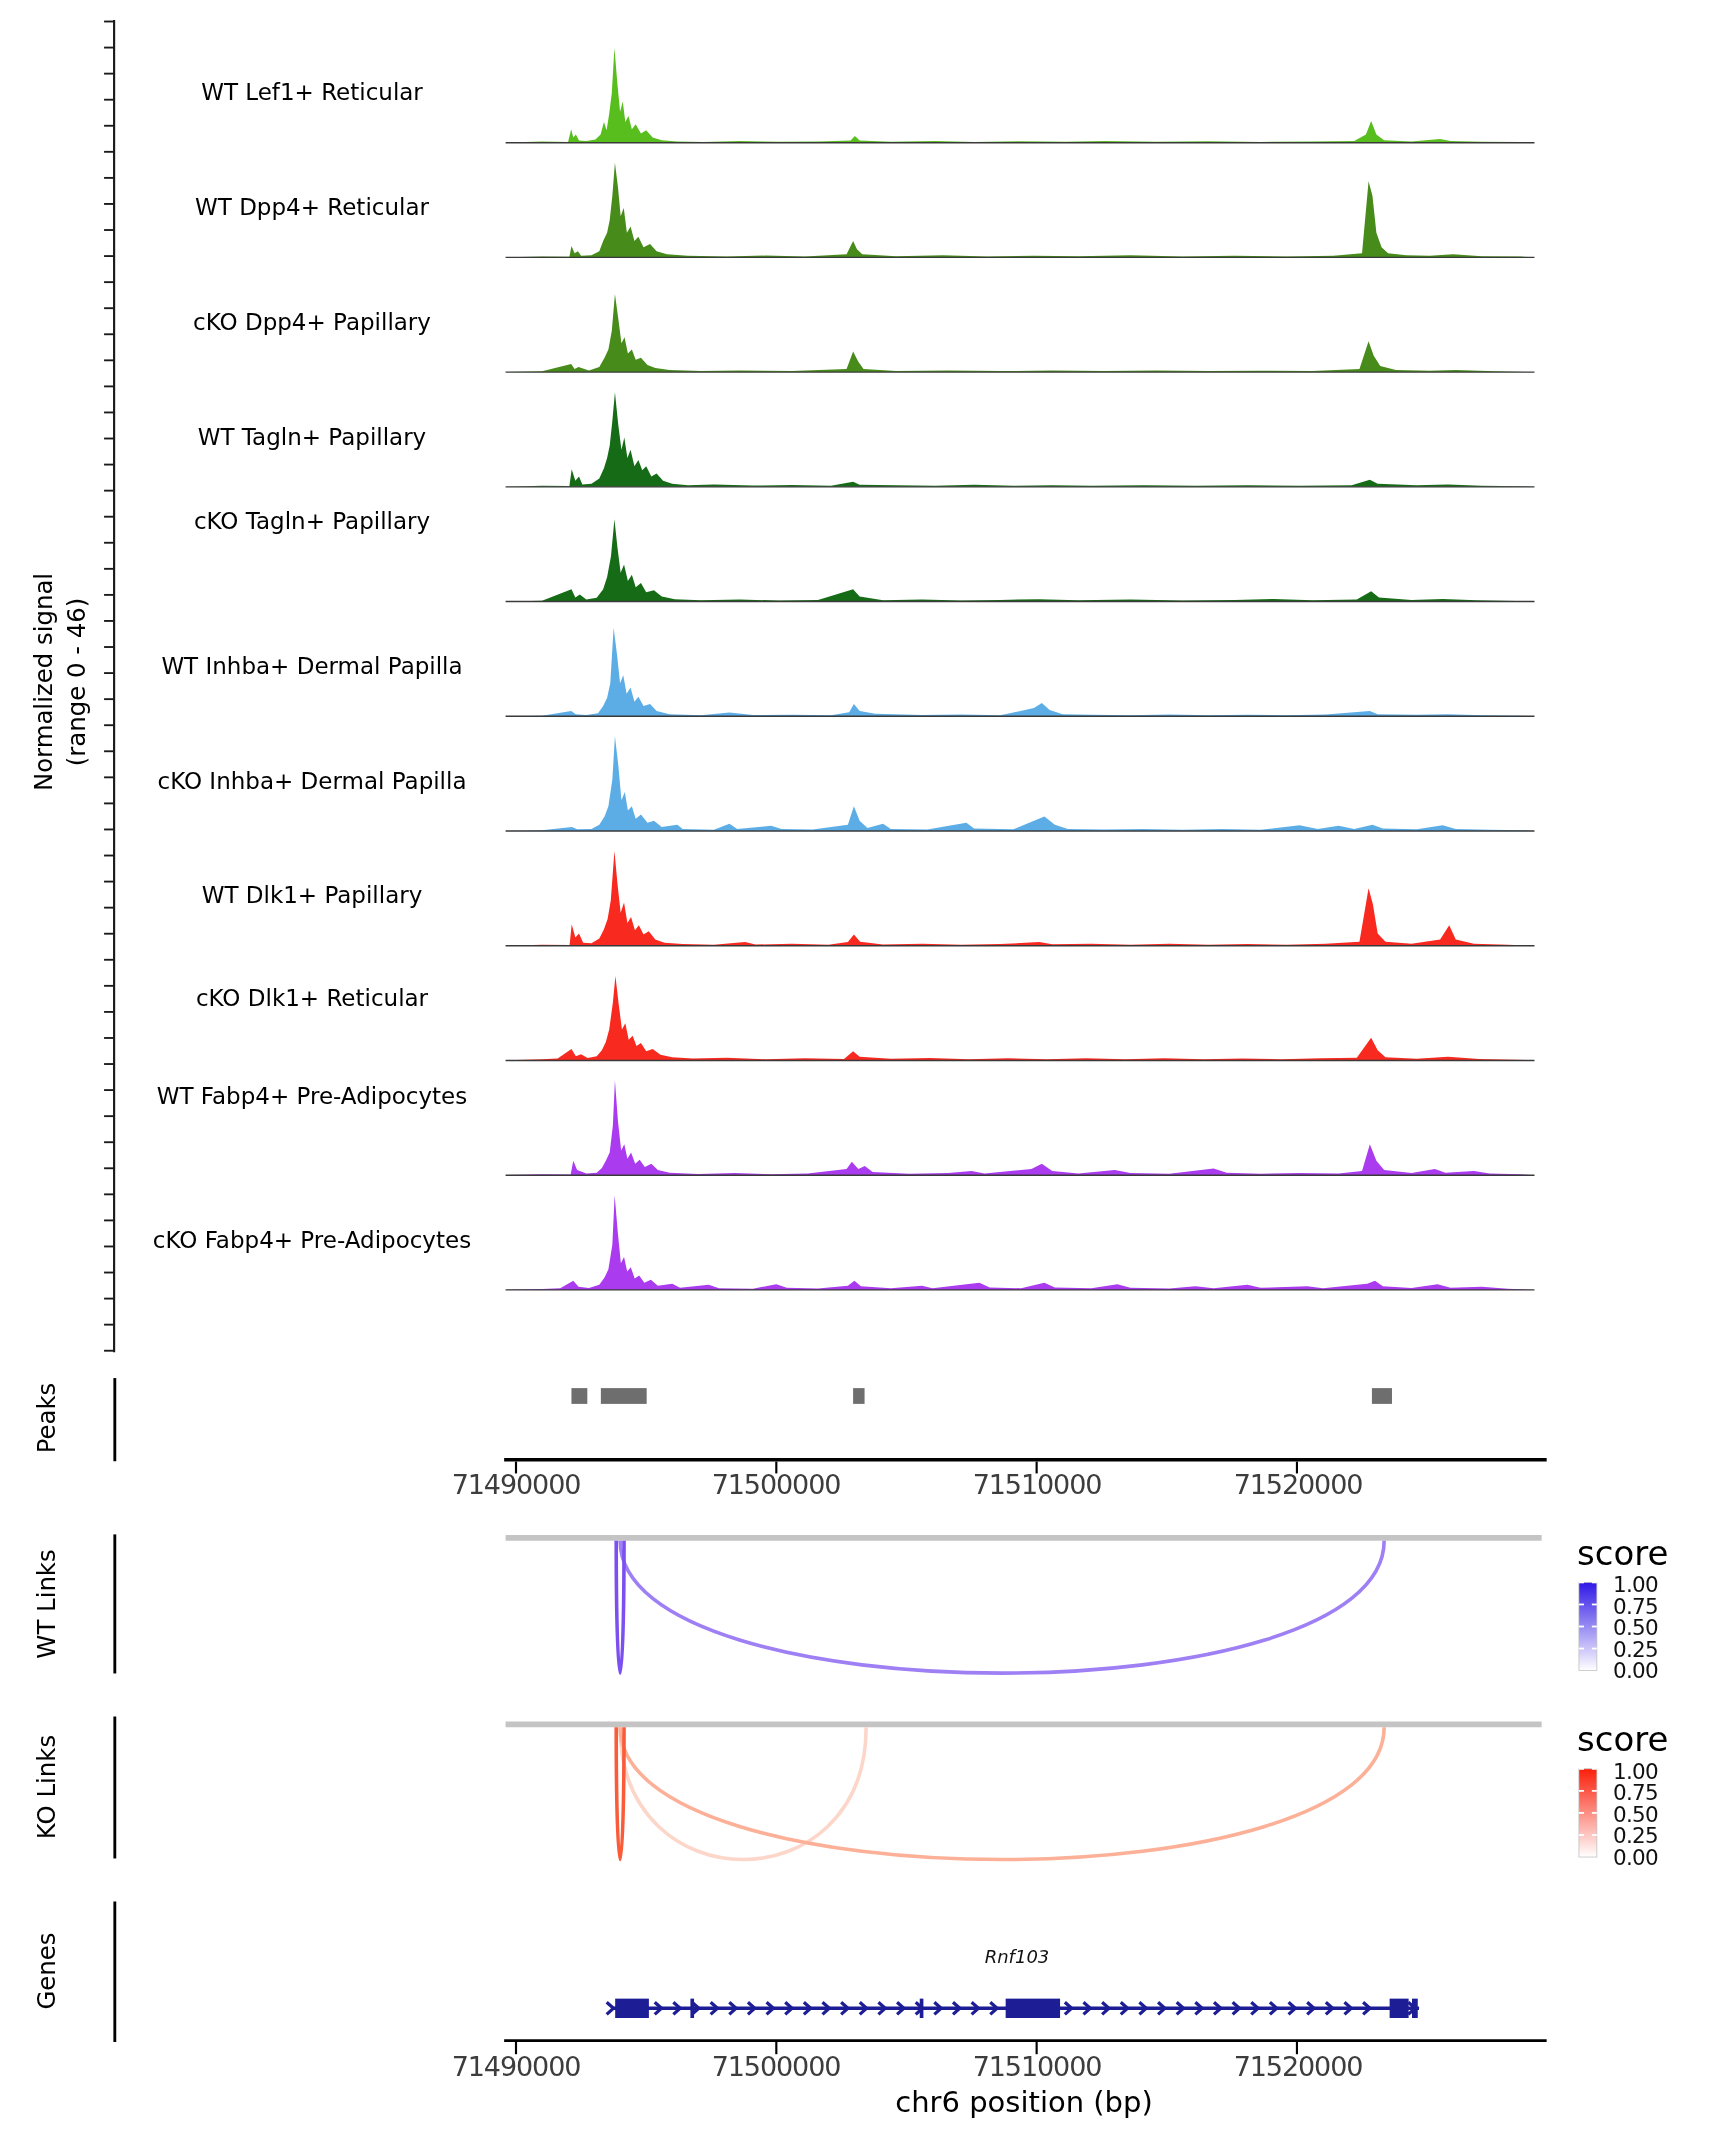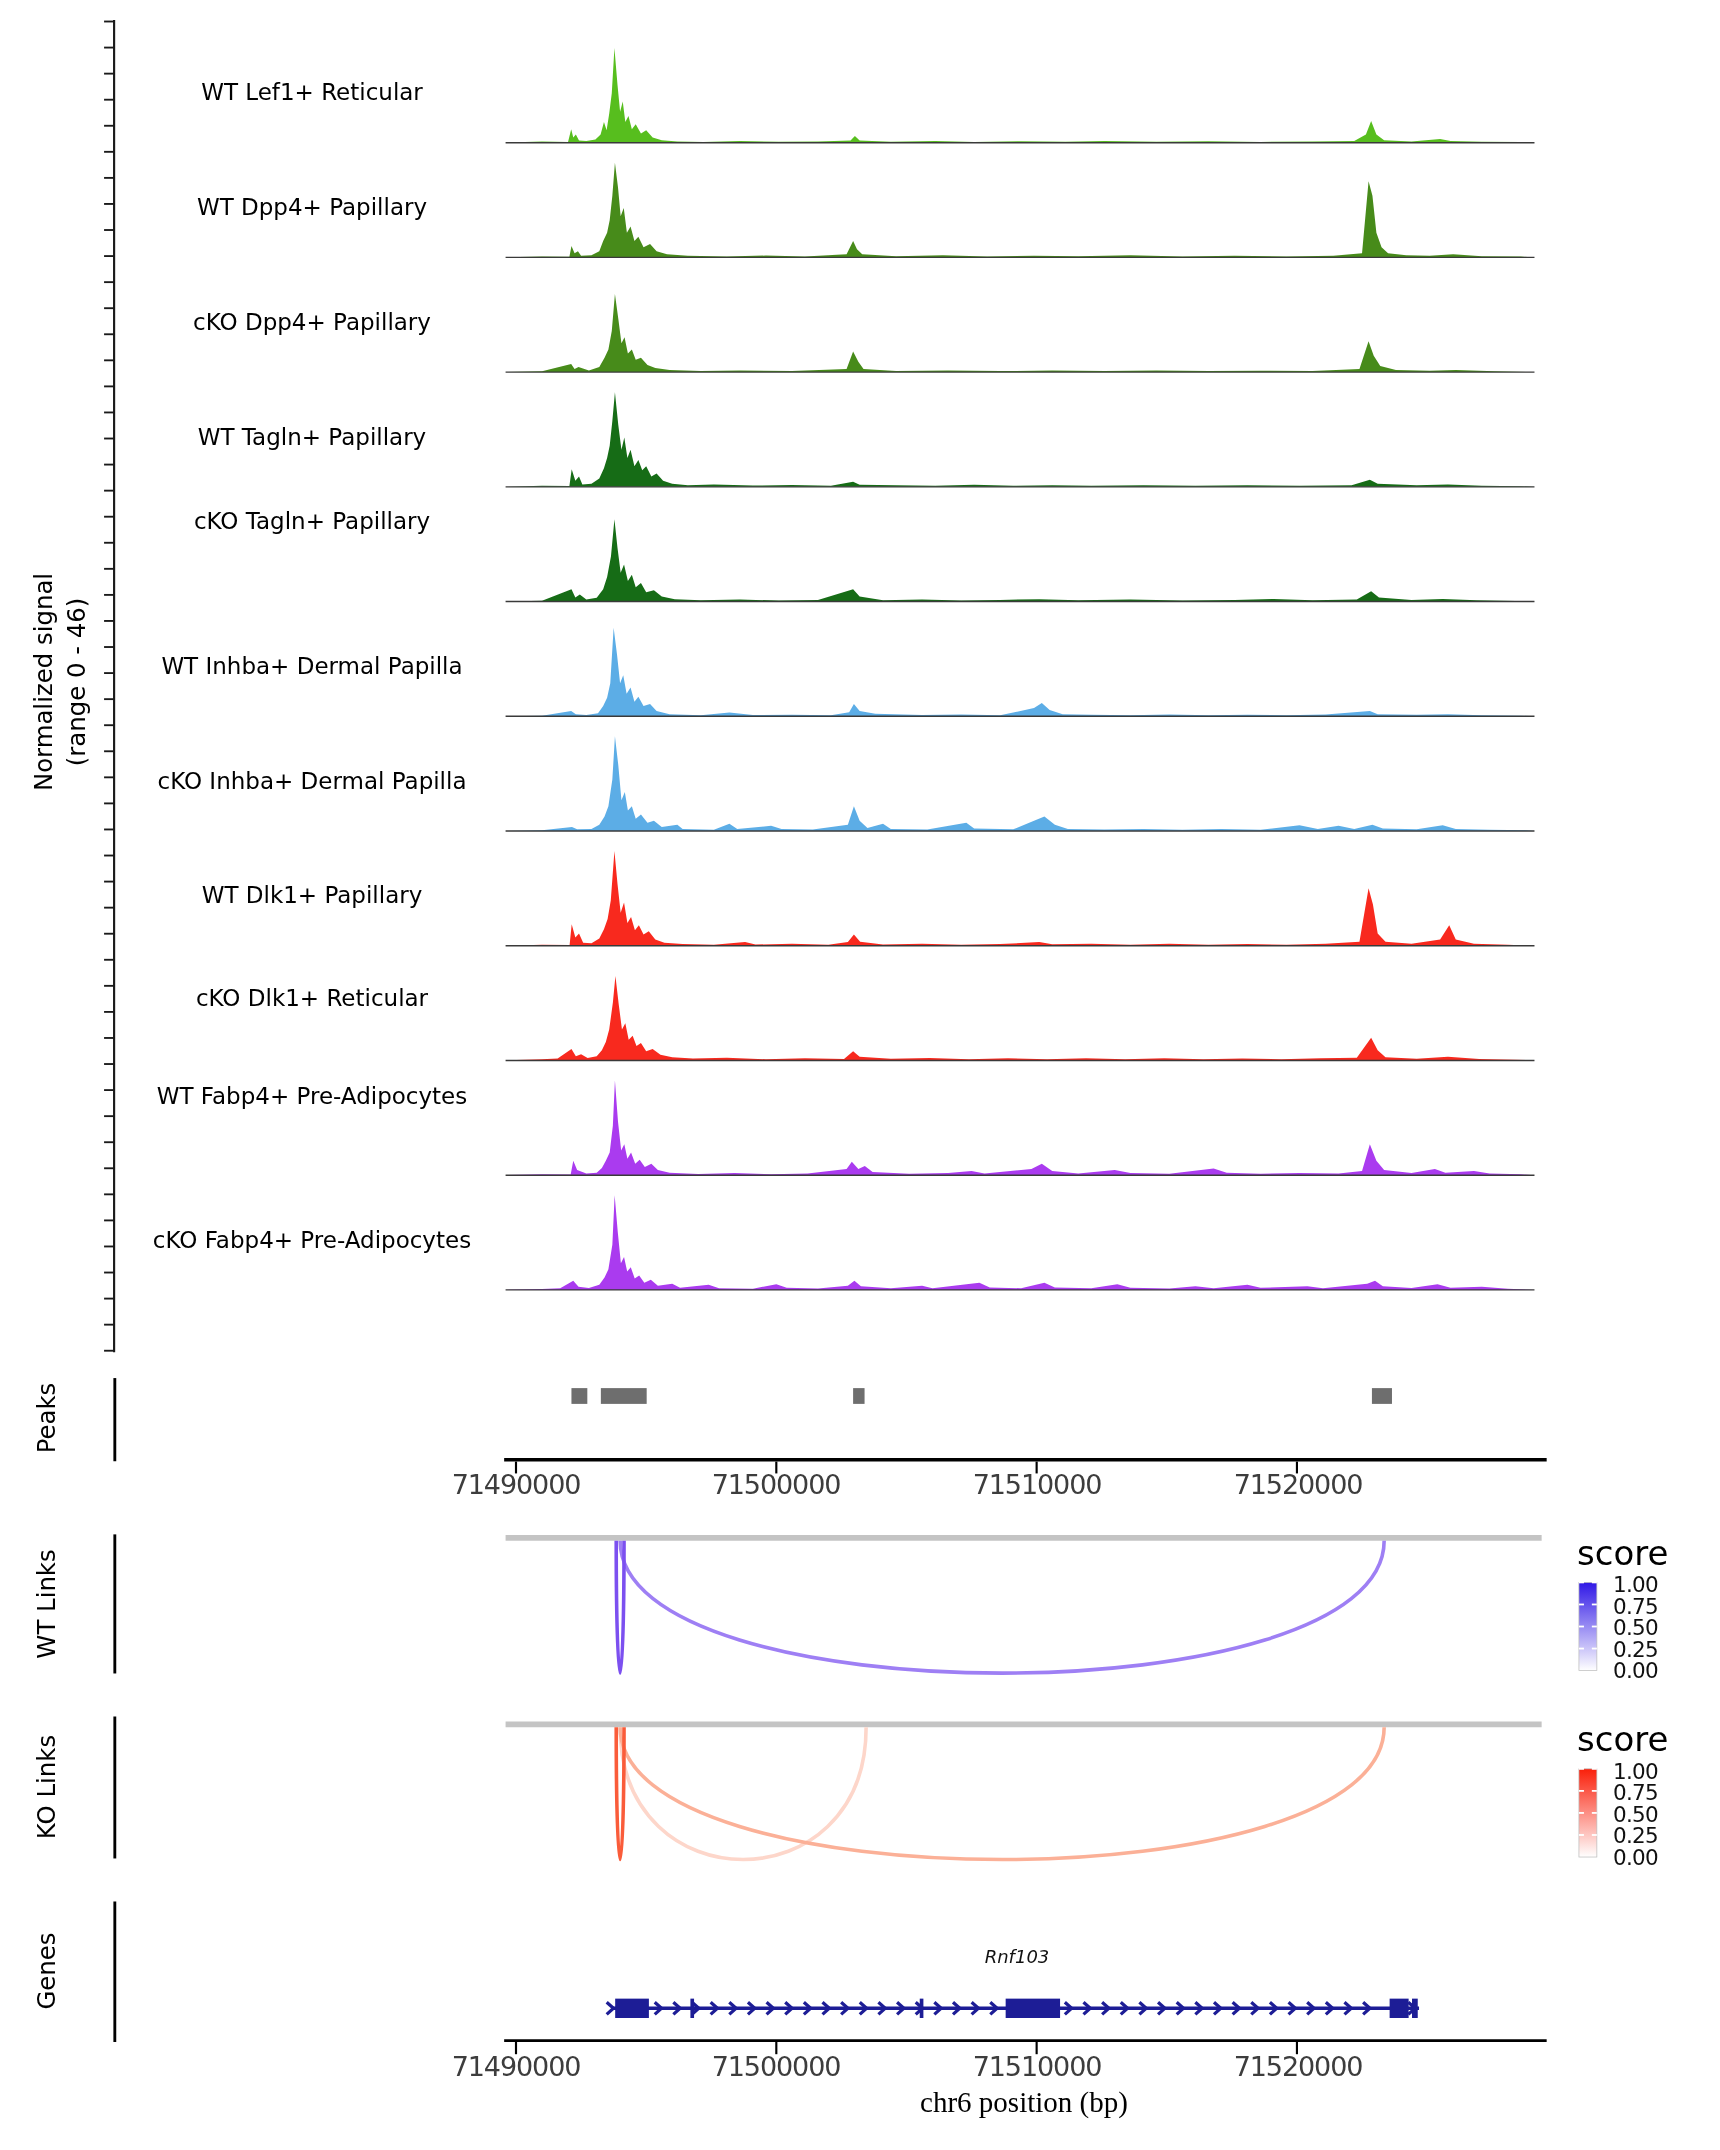--- a/index.html
+++ b/index.html
@@ -5,21 +5,21 @@
   html,body{margin:0;padding:0;background:#fff;}
   .fig{position:relative;width:1721px;height:2151px;background:#ffffff;overflow:hidden;
        font-family:"DejaVu Sans","Liberation Sans",sans-serif;color:#000;}
   .fig svg{position:absolute;left:0;top:0;}
   .lbl{position:absolute;white-space:nowrap;}
   .track-label{left:72px;width:480px;text-align:center;font-size:23px;transform:translateY(-50%);}
   .ylabel{left:61px;top:682px;transform:translate(-50%,-50%) rotate(-90deg);
           font-size:24.4px;text-align:center;white-space:pre-line;line-height:1.35;}
   .section-label{transform:translate(-50%,-50%) rotate(-90deg);font-size:24.4px;left:46px;}
   .tick{font-size:27px;color:#3d3d3d;transform:translate(-50%,-50%);letter-spacing:-1.1px;}
-  .axis-title{font-size:29px;transform:translate(-50%,-50%);font-family:Liberation Serif, serif;}
+  .axis-title{font-size:29px;transform:translate(-50%,-50%);}
   .score-title{font-size:34px;transform:translateY(-50%);}
   .legend-num{font-size:21.5px;color:#111;transform:translateY(-50%);letter-spacing:-0.7px;}
   .gene-name{font-size:18px;color:#111;transform:translate(-50%,-50%);font-style:italic;}
 </style>
 </head>
 <body>
 
 <div class="fig">
   <svg id="fig" width="1721" height="2151" viewBox="0 0 2400 3000">
       <g>
@@ -232,21 +232,21 @@
         <rect x="1402.4484924623116" y="2787.5" width="75.88065326633166" height="27" fill="#1D1D96"></rect>
         <rect x="1937.9698492462312" y="2787.5" width="26.503768844221106" height="27" fill="#1D1D96"></rect>
         <rect x="1969.1934673366834" y="2787.5" width="7.9874371859296485" height="27" fill="#1D1D96"></rect>
       </g>
     </svg>
 
   <div class="lbl ylabel">Normalized signal
 (range 0 - 46)</div>
 
   <div class="lbl track-label" style="top:92px">WT Lef1+ Reticular</div>
-  <div class="lbl track-label" style="top:207px">WT Dpp4+ Papillary</div>
+  <div class="lbl track-label" style="top:207px">WT Dpp4+ Reticular</div>
   <div class="lbl track-label" style="top:322px">cKO Dpp4+ Papillary</div>
   <div class="lbl track-label" style="top:437px">WT Tagln+ Papillary</div>
   <div class="lbl track-label" style="top:521px">cKO Tagln+ Papillary</div>
   <div class="lbl track-label" style="top:666px">WT Inhba+ Dermal Papilla</div>
   <div class="lbl track-label" style="top:781px">cKO Inhba+ Dermal Papilla</div>
   <div class="lbl track-label" style="top:895px">WT Dlk1+ Papillary</div>
   <div class="lbl track-label" style="top:998px">cKO Dlk1+ Reticular</div>
   <div class="lbl track-label" style="top:1096px">WT Fabp4+ Pre-Adipocytes</div>
   <div class="lbl track-label" style="top:1240px">cKO Fabp4+ Pre-Adipocytes</div>
 

